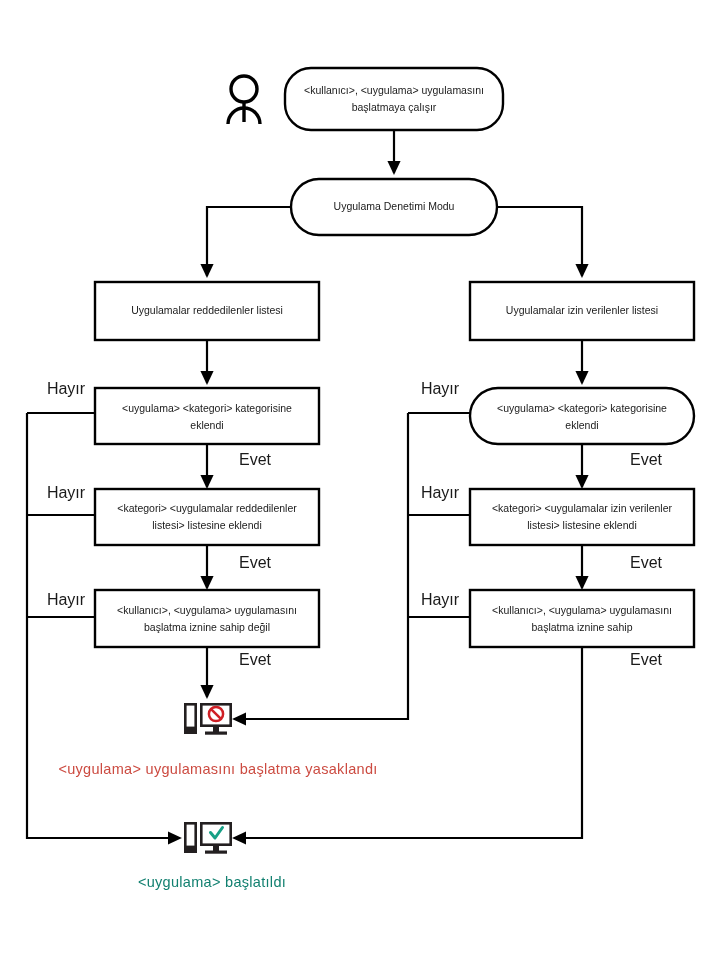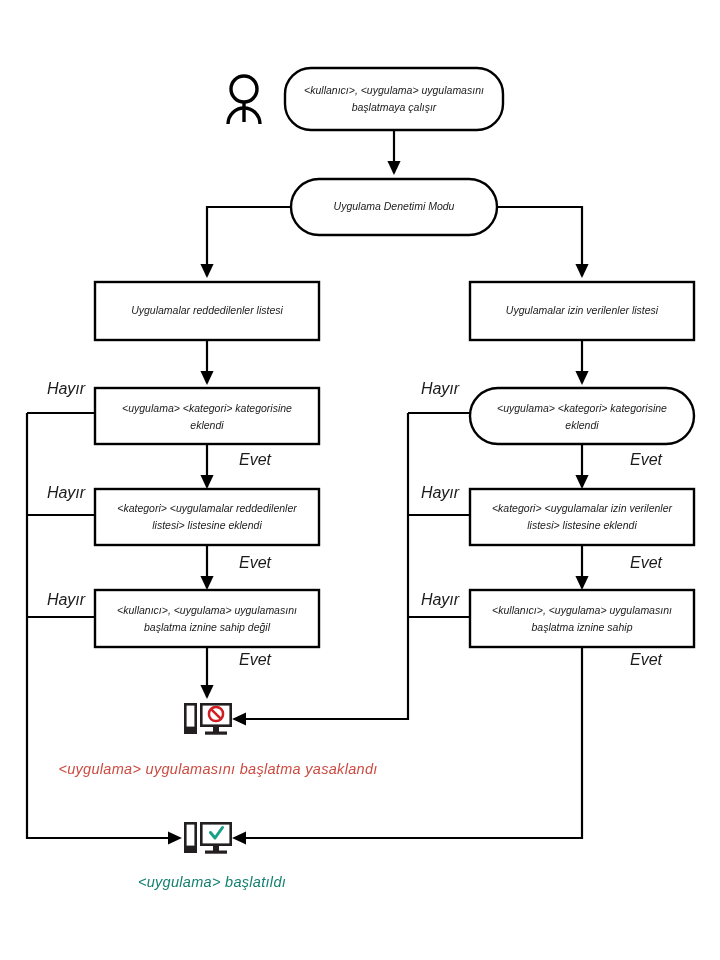--- a/index.html
+++ b/index.html
@@ -10,21 +10,20 @@
   body {
     width: 720px;
     height: 960px;
     font-family: "Liberation Sans", sans-serif;
     overflow: hidden;
   }
   #flow-root {
     position: relative;
     width: 584px;
     height: 960px;
-    font-style: italic;
   }
   svg.flow {
     display: block;
     width: 720px;
     height: 960px;
   }
   .node-shape {
     fill: #ffffff;
     stroke: #000000;
     stroke-width: 2.4;

